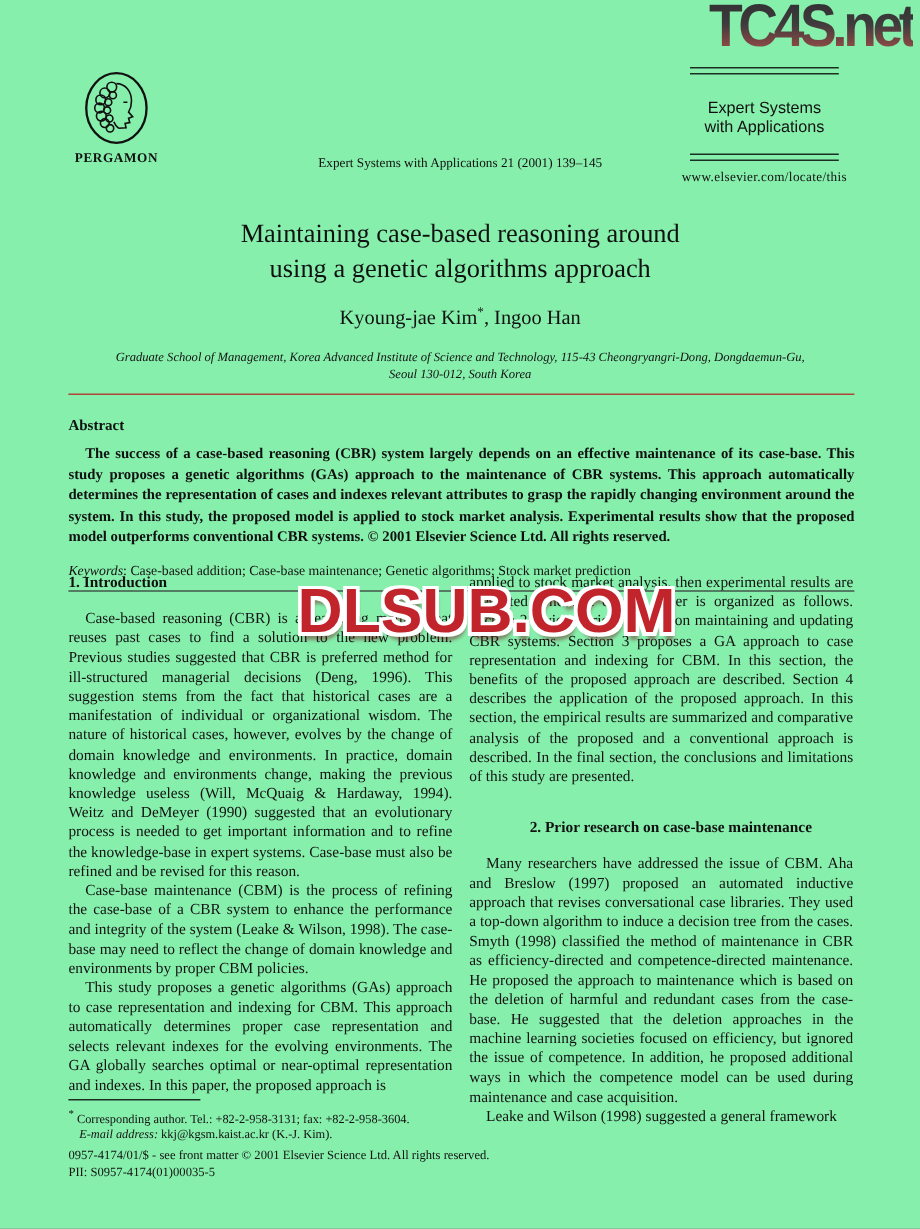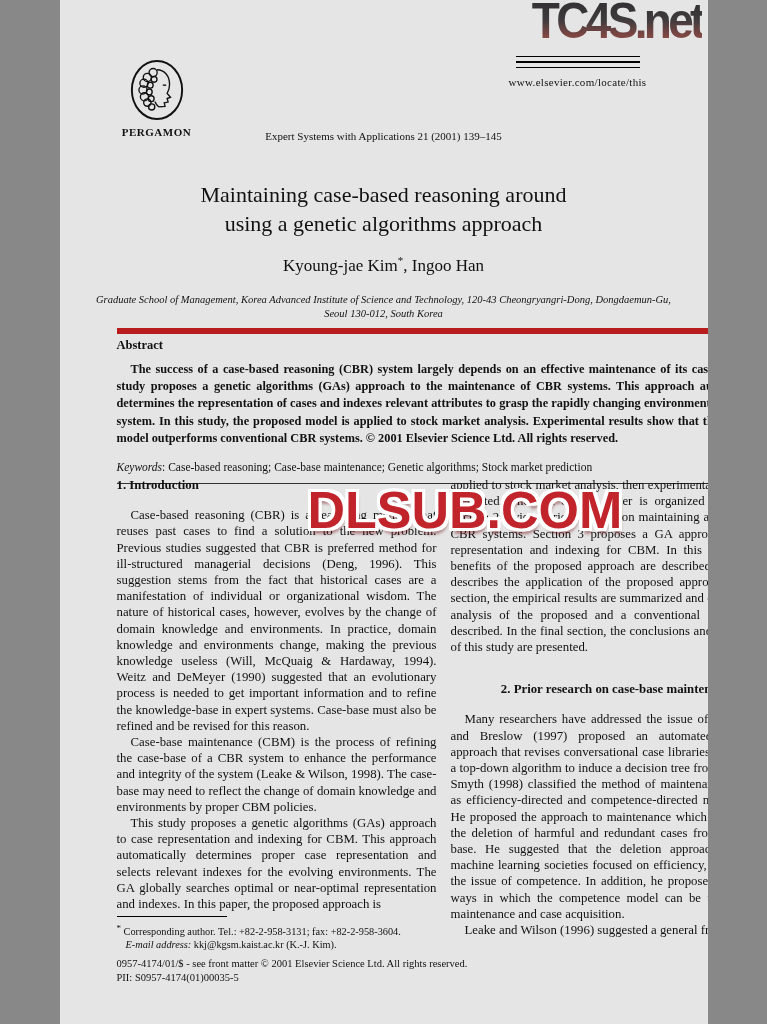--- a/index.html
+++ b/index.html
@@ -1,17 +1,17 @@
 <!DOCTYPE html>
 <html><head>
 <meta charset="utf-8">
 <style>
   html,body{margin:0;padding:0;background:#888;}
   .page{
-    position:relative;width:648px;height:1024px;background:#e5e5e5;
+    position:relative;width:767px;height:1024px;background:#86efac;
     font-family:"Liberation Serif", serif;color:#111;overflow:hidden;margin:0 auto;
   }
   
   .tc4s{
     position:absolute;top:-4px;right:6px;
     font-family:"Liberation Sans", sans-serif;font-weight:bold;
     font-size:50px;letter-spacing:-4px;line-height:1.0;
     transform:scaleX(0.92);transform-origin:100% 0;
     background:linear-gradient(180deg,#2e2e30 0%,#3f3b3d 48%,#7c4643 78%,#9d5a52 100%);
     -webkit-background-clip:text;background-clip:text;color:transparent;
@@ -29,22 +29,22 @@
   .journal-url{font-size:11px;margin-top:8px;letter-spacing:0.3px;}
   
   .titleblock{position:absolute;left:0;top:180px;width:100%;text-align:center;}
   .titleblock h1{margin:0;font-size:22px;font-weight:normal;line-height:29px;}
   .authors{margin-top:16px;font-size:17px;}
   .authors sup{font-size:11px;}
   .affil{margin-top:17px;font-style:italic;font-size:10.5px;line-height:14px;}
   
   .abstract{
     position:absolute;left:57px;top:328px;width:655px;
-    border-top:6px solid #b91c1c;border-bottom:1px solid #333;
-    padding:4px 0 10px 0;
+    border-top:1px solid #b91c1c;border-bottom:1px solid #333;
+    padding:18px 0 10px 0;
   }
   .abstract h2{margin:0 0 8px 0;font-size:12.5px;font-weight:bold;}
   .abstract p.abs{margin:0;font-size:12.3px;line-height:17.2px;text-align:justify;text-indent:14px;font-weight:bold;}
   .keywords{margin:14px 0 0 0;font-size:11.5px;}
   .keywords i{font-style:italic;}
   
   .columns{position:absolute;left:57px;top:477px;width:655px;display:flex;gap:14px;}
   .col{width:320px;font-size:12.8px;line-height:16.2px;text-align:justify;}
   .col h3{margin:0 0 14px 0;font-size:12.8px;font-weight:bold;text-align:left;}
   .col h3.mid{margin:26px 0 14px 16px;text-align:center;}
@@ -107,51 +107,55 @@
         </g>
       </svg>
     </span>
     <div class="pergamon-name">PERGAMON</div>
   </div>
 
   <div class="journal-line">Expert Systems with Applications 21 (2001) 139–145</div>
 
   <div class="masthead">
     <div class="dbl-rule"></div>
+    <div class="journal-name">
+      <div>Expert Systems</div>
+      <div>with Applications</div>
+    </div>
     <div class="dbl-rule"></div>
     <div class="journal-url">www.elsevier.com/locate/this</div>
   </div>
 
   <div class="titleblock">
     <h1><span>Maintaining case-based reasoning around</span><br><span>using a genetic algorithms approach</span></h1>
     <div class="authors"><span>Kyoung-jae Kim</span><sup>*</sup><span>, Ingoo Han</span></div>
     <div class="affil">
-      <div>Graduate School of Management, Korea Advanced Institute of Science and Technology, 120-43 Cheongryangri-Dong, Dongdaemun-Gu,</div>
+      <div>Graduate School of Management, Korea Advanced Institute of Science and Technology, 115-43 Cheongryangri-Dong, Dongdaemun-Gu,</div>
       <div>Seoul 130-012, South Korea</div>
     </div>
   </div>
 
   <div class="abstract">
     <h2>Abstract</h2>
     <p class="abs">The success of a case-based reasoning (CBR) system largely depends on an effective maintenance of its case-base. This study proposes a genetic algorithms (GAs) approach to the maintenance of CBR systems. This approach automatically determines the representation of cases and indexes relevant attributes to grasp the rapidly changing environment around the system. In this study, the proposed model is applied to stock market analysis. Experimental results show that the proposed model outperforms conventional CBR systems. © 2001 Elsevier Science Ltd. All rights reserved.</p>
-    <p class="keywords"><i>Keywords</i><span>: Case-based reasoning; Case-base maintenance; Genetic algorithms; Stock market prediction</span></p>
+    <p class="keywords"><i>Keywords</i><span>: Case-based addition; Case-base maintenance; Genetic algorithms; Stock market prediction</span></p>
   </div>
 
   <div class="columns">
     <div class="col">
       <h3>1. Introduction</h3>
       <p>Case-based reasoning (CBR) is a reasoning method that reuses past cases to find a solution to the new problem. Previous studies suggested that CBR is preferred method for ill-structured managerial decisions (Deng, 1996). This suggestion stems from the fact that historical cases are a manifestation of individual or organizational wisdom. The nature of historical cases, however, evolves by the change of domain knowledge and environments. In practice, domain knowledge and environments change, making the previous knowledge useless (Will, McQuaig &amp; Hardaway, 1994). Weitz and DeMeyer (1990) suggested that an evolutionary process is needed to get important information and to refine the knowledge-base in expert systems. Case-base must also be refined and be revised for this reason.</p>
       <p>Case-base maintenance (CBM) is the process of refining the case-base of a CBR system to enhance the performance and integrity of the system (Leake &amp; Wilson, 1998). The case-base may need to reflect the change of domain knowledge and environments by proper CBM policies.</p>
       <p>This study proposes a genetic algorithms (GAs) approach to case representation and indexing for CBM. This approach automatically determines proper case representation and selects relevant indexes for the evolving environments. The GA globally searches optimal or near-optimal representation and indexes. In this paper, the proposed approach is</p>
     </div>
     <div class="col">
       <p class="noindent">applied to stock market analysis, then experimental results are presented. The rest of this paper is organized as follows. Section 2 reviews prior research on maintaining and updating CBR systems. Section 3 proposes a GA approach to case representation and indexing for CBM. In this section, the benefits of the proposed approach are described. Section 4 describes the application of the proposed approach. In this section, the empirical results are summarized and comparative analysis of the proposed and a conventional approach is described. In the final section, the conclusions and limitations of this study are presented.</p>
       <h3 class="mid">2. Prior research on case-base maintenance</h3>
       <p>Many researchers have addressed the issue of CBM. Aha and Breslow (1997) proposed an automated inductive approach that revises conversational case libraries. They used a top-down algorithm to induce a decision tree from the cases. Smyth (1998) classified the method of maintenance in CBR as efficiency-directed and competence-directed maintenance. He proposed the approach to maintenance which is based on the deletion of harmful and redundant cases from the case-base. He suggested that the deletion approaches in the machine learning societies focused on efficiency, but ignored the issue of competence. In addition, he proposed additional ways in which the competence model can be used during maintenance and case acquisition.</p>
-      <p>Leake and Wilson (1996) suggested a general framework</p>
+      <p>Leake and Wilson (1998) suggested a general framework</p>
     </div>
   </div>
 
   <div class="footnote">
     <div class="fn-rule"></div>
     <p><sup>*</sup><span> Corresponding author. Tel.: +82-2-958-3131; fax: +82-2-958-3604.</span></p>
     <p class="fn2"><i>E-mail address:</i><span> kkj@kgsm.kaist.ac.kr (K.-J. Kim).</span></p>
   </div>
 
   <div class="footer">

